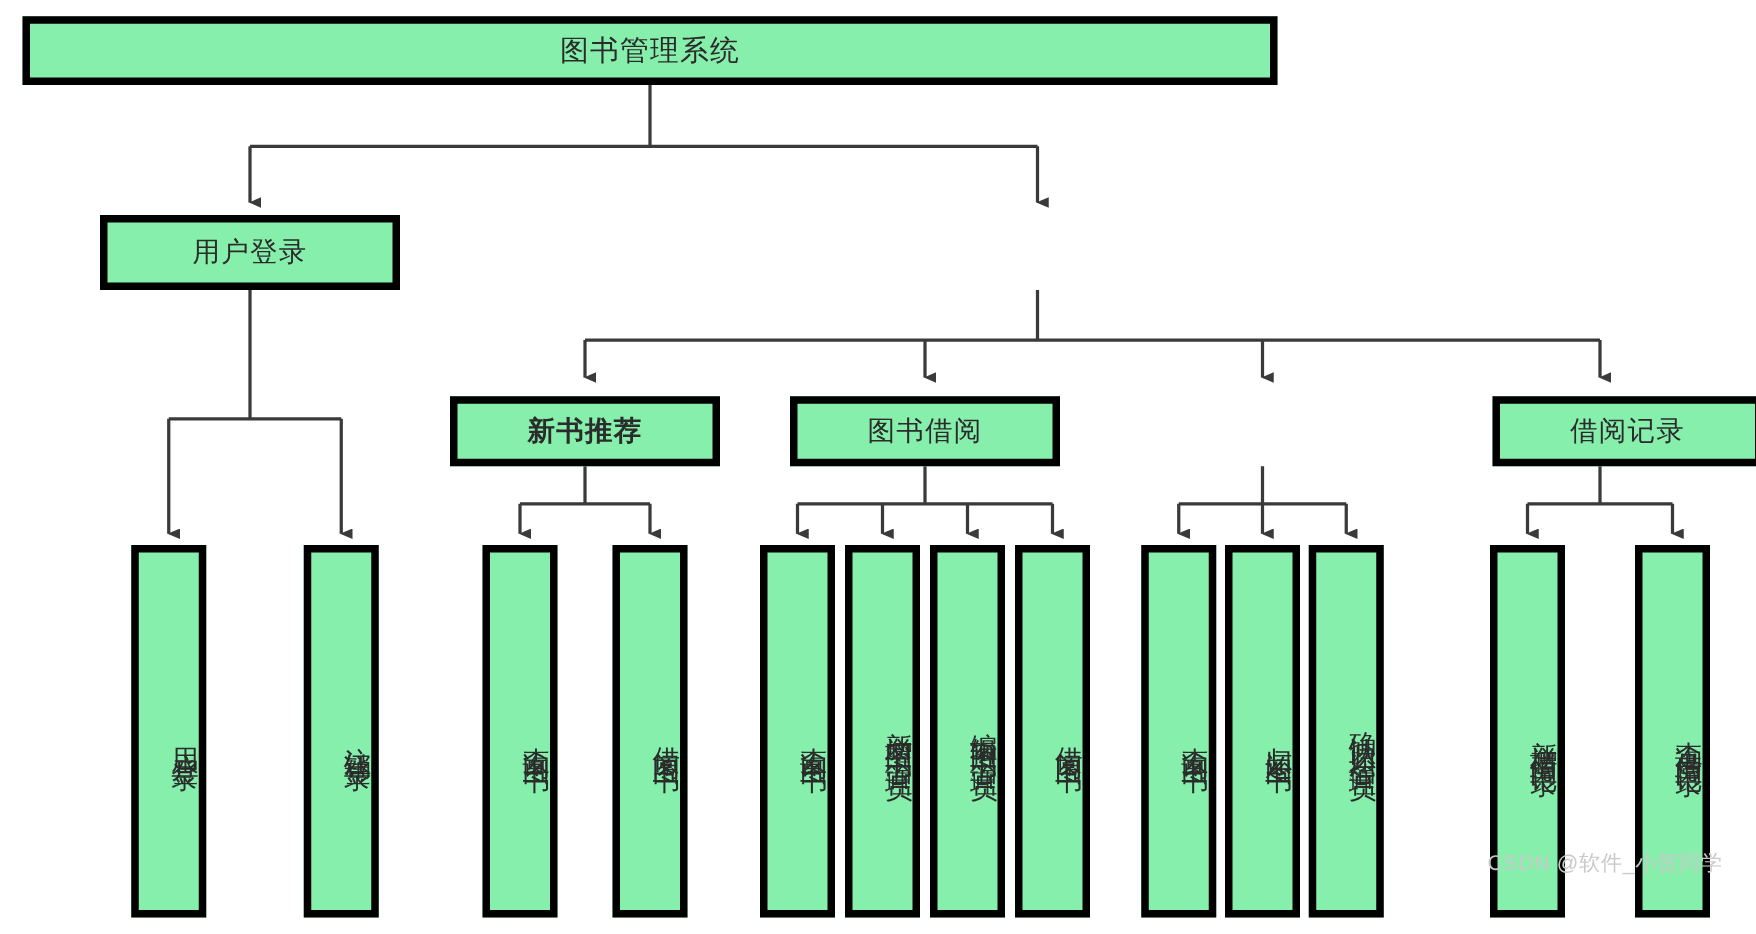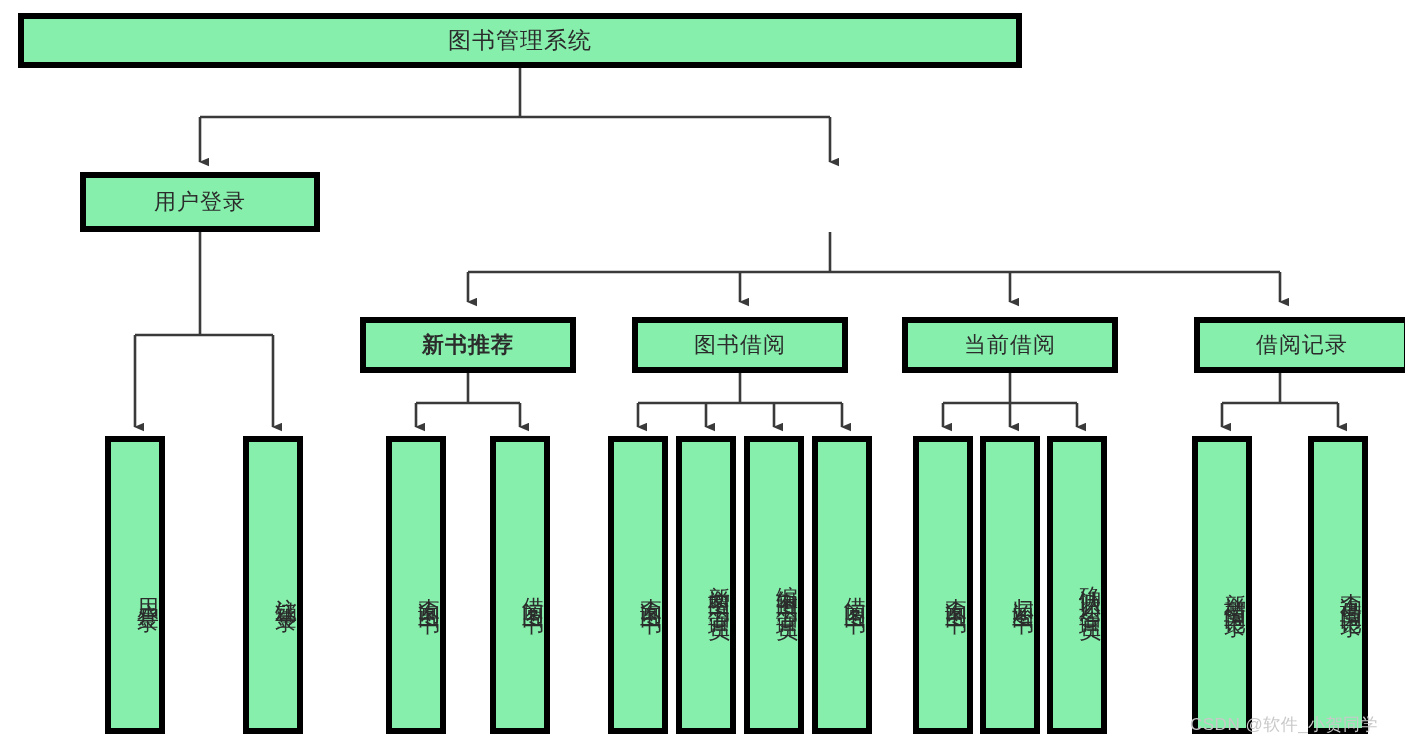--- a/index.html
+++ b/index.html
@@ -103,23 +103,20 @@
   <div class="node h" style="left:80px;top:172px;width:240px;height:60px;">
     <span>用户登录</span>
   </div>
 
   <div class="node h" style="left:360px;top:317px;width:216px;height:56px;font-weight:bold;">
     <span>新书推荐</span>
   </div>
   <div class="node h" style="left:632px;top:317px;width:216px;height:56px;">
     <span>图书借阅</span>
   </div>
-  <div class="node h" style="left:902px;top:317px;width:216px;height:56px;">
-    <span>当前借阅</span>
-  </div>
   <div class="node h" style="left:1172px;top:317px;width:216px;height:56px;margin-left:22px;">
     <span>借阅记录</span>
   </div>
 
   <div class="node v" style="left:105px;top:436px;width:60px;height:298px;">
     <span>用户登录</span>
   </div>
   <div class="node v" style="left:243px;top:436px;width:60px;height:298px;">
     <span>注销登录</span>
   </div>
@@ -154,15 +151,15 @@
     <span>确认归还（管理员）</span>
   </div>
 
   <div class="node v" style="left:1192px;top:436px;width:60px;height:298px;">
     <span>新增借阅记录</span>
   </div>
   <div class="node v" style="left:1308px;top:436px;width:60px;height:298px;">
     <span>查询借阅记录</span>
   </div>
 
-  <div class="watermark" style="left:1190px;top:713px;">CSDN @软件_小贺同学</div>
+  <div class="watermark" style="left:1190px;top:679px;">CSDN @软件_小贺同学</div>
 
 </div>
 
 </body></html>

